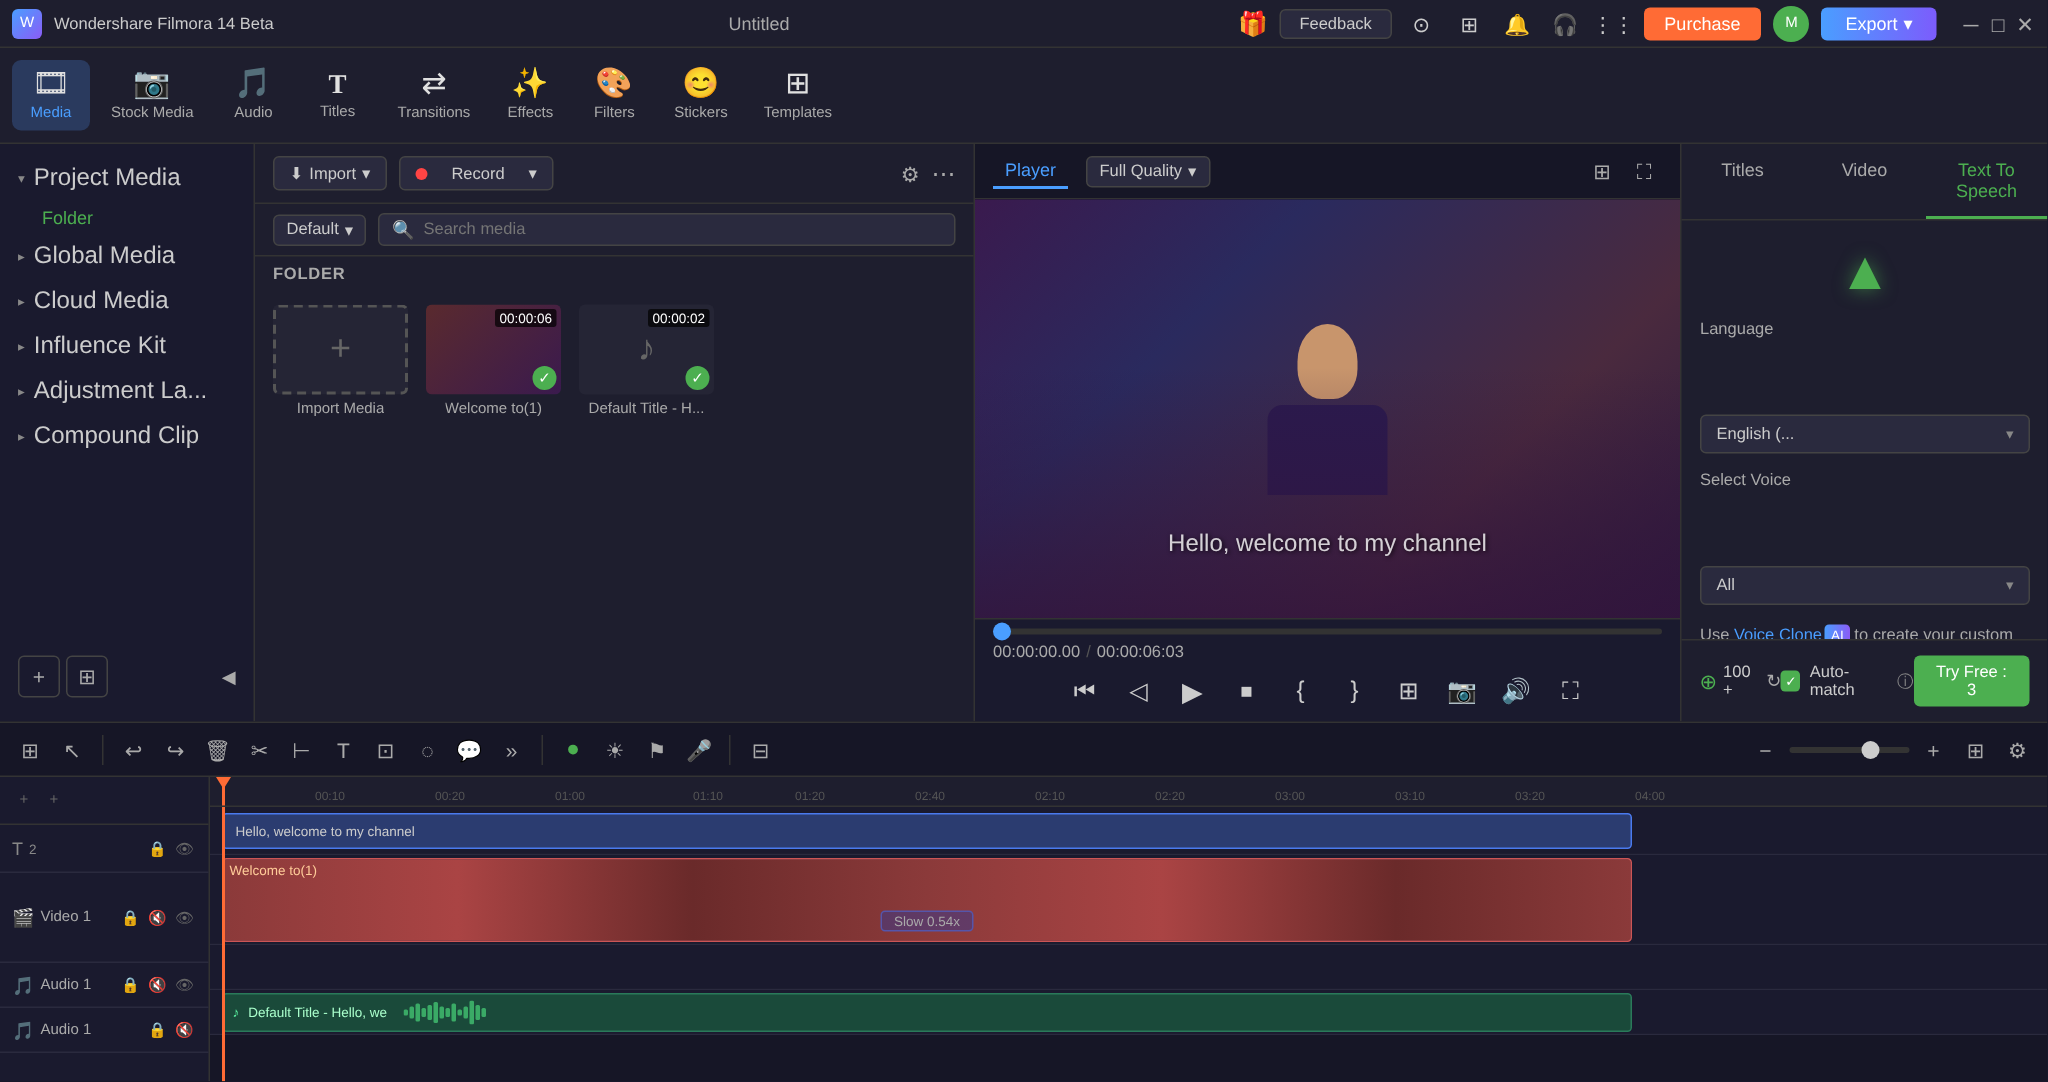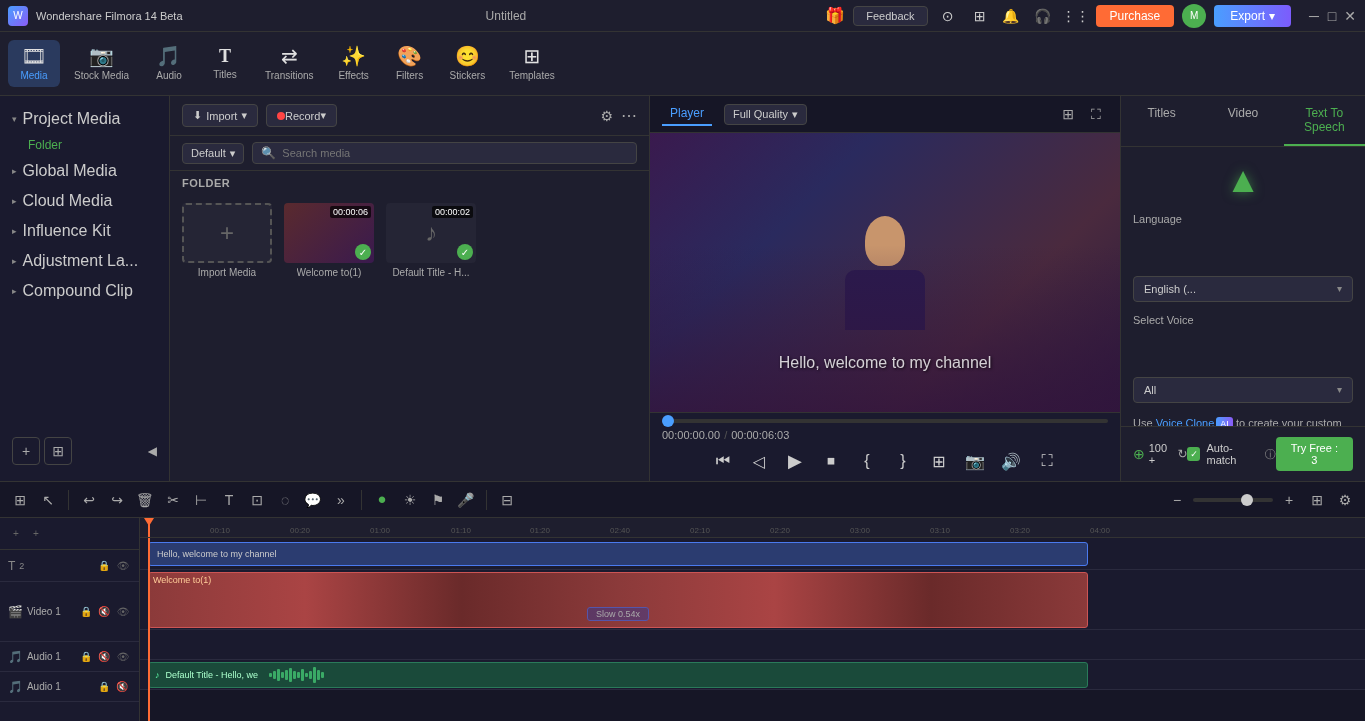--- a/index.html
+++ b/index.html
@@ -40,21 +40,21 @@
     .sidebar-label { font-size: 16px; color: #ccc; }
     .folder-item { padding: 4px 12px 4px 28px; cursor: pointer; color: #4caf50; font-size: 12px; }
     .sidebar-bottom { display: flex; gap: 4px; padding: 8px 12px; margin-top: auto; }
     .sidebar-bottom-btn { background: none; border: 1px solid #444; color: #aaa; width: 28px; height: 28px; border-radius: 4px; cursor: pointer; display: flex; align-items: center; justify-content: center; font-size: 14px; }
     .sidebar-collapse { background: none; border: none; color: #aaa; cursor: pointer; font-size: 12px; margin-left: auto; }
 
     
     .media-panel { width: 480px; background: #1e1e2e; border-right: 1px solid #333; display: flex; flex-direction: column; flex-shrink: 0; }
     .media-panel-header { display: flex; align-items: center; padding: 8px 12px; gap: 8px; border-bottom: 1px solid #333; }
     .import-btn { background: #2a2a3e; border: 1px solid #444; color: #ccc; padding: 4px 10px; border-radius: 4px; cursor: pointer; font-size: 11px; display: flex; align-items: center; gap: 4px; }
-    .record-btn { background: #2a2a3e; border: 1px solid #444; color: #ccc; padding: 4px 10px; border-radius: 4px; cursor: pointer; font-size: 11px; display: flex; align-items: center; gap: 0; }
+    .record-btn { background: #2a2a3e; border: 1px solid #444; color: #ccc; padding: 4px 10px; border-radius: 4px; cursor: pointer; font-size: 11px; display: flex; align-items: center; gap: 16px; }
     .record-dot { width: 8px; height: 8px; background: #ff4444; border-radius: 50%; }
     .header-spacer { flex: 1; }
     .filter-btn { background: none; border: none; color: #aaa; cursor: pointer; font-size: 14px; }
     .more-btn { background: none; border: none; color: #aaa; cursor: pointer; font-size: 16px; }
     .media-toolbar { display: flex; align-items: center; padding: 6px 12px; gap: 8px; border-bottom: 1px solid #333; }
     .sort-btn { background: #2a2a3e; border: 1px solid #444; color: #ccc; padding: 3px 8px; border-radius: 4px; cursor: pointer; font-size: 11px; display: flex; align-items: center; gap: 4px; }
     .search-box { flex: 1; background: #2a2a3e; border: 1px solid #444; border-radius: 4px; display: flex; align-items: center; padding: 3px 8px; gap: 6px; }
     .search-input { background: none; border: none; color: #ccc; font-size: 11px; outline: none; flex: 1; }
     .folder-label { color: #aaa; font-size: 11px; padding: 6px 12px; font-weight: 600; letter-spacing: 0.5px; }
     .media-grid { display: flex; flex-wrap: wrap; padding: 8px 12px; gap: 12px; }
@@ -522,21 +522,21 @@
         </div>
       </div>
     </div>
 
     <div style="flex:1;display:flex;flex-direction:column;overflow:hidden;position:relative;">
 
       <div class="timeline-ruler">
         <span class="ruler-mark" style="left:80px;">00:10</span>
         <span class="ruler-mark" style="left:160px;">00:20</span>
         <span class="ruler-mark" style="left:240px;">01:00</span>
-        <span class="ruler-mark" style="left:321px;">01:10</span>
+        <span class="ruler-mark" style="left:332px;">01:10</span>
         <span class="ruler-mark" style="left:400px;">01:20</span>
         <span class="ruler-mark" style="left:480px;">02:40</span>
         <span class="ruler-mark" style="left:560px;">02:10</span>
         <span class="ruler-mark" style="left:640px;">02:20</span>
         <span class="ruler-mark" style="left:720px;">03:00</span>
         <span class="ruler-mark" style="left:800px;">03:10</span>
         <span class="ruler-mark" style="left:880px;">03:20</span>
         <span class="ruler-mark" style="left:960px;">04:00</span>
 
         <div style="position:absolute;left:8px;top:0;bottom:0;width:2px;background:#ff6b35;z-index:5;">

